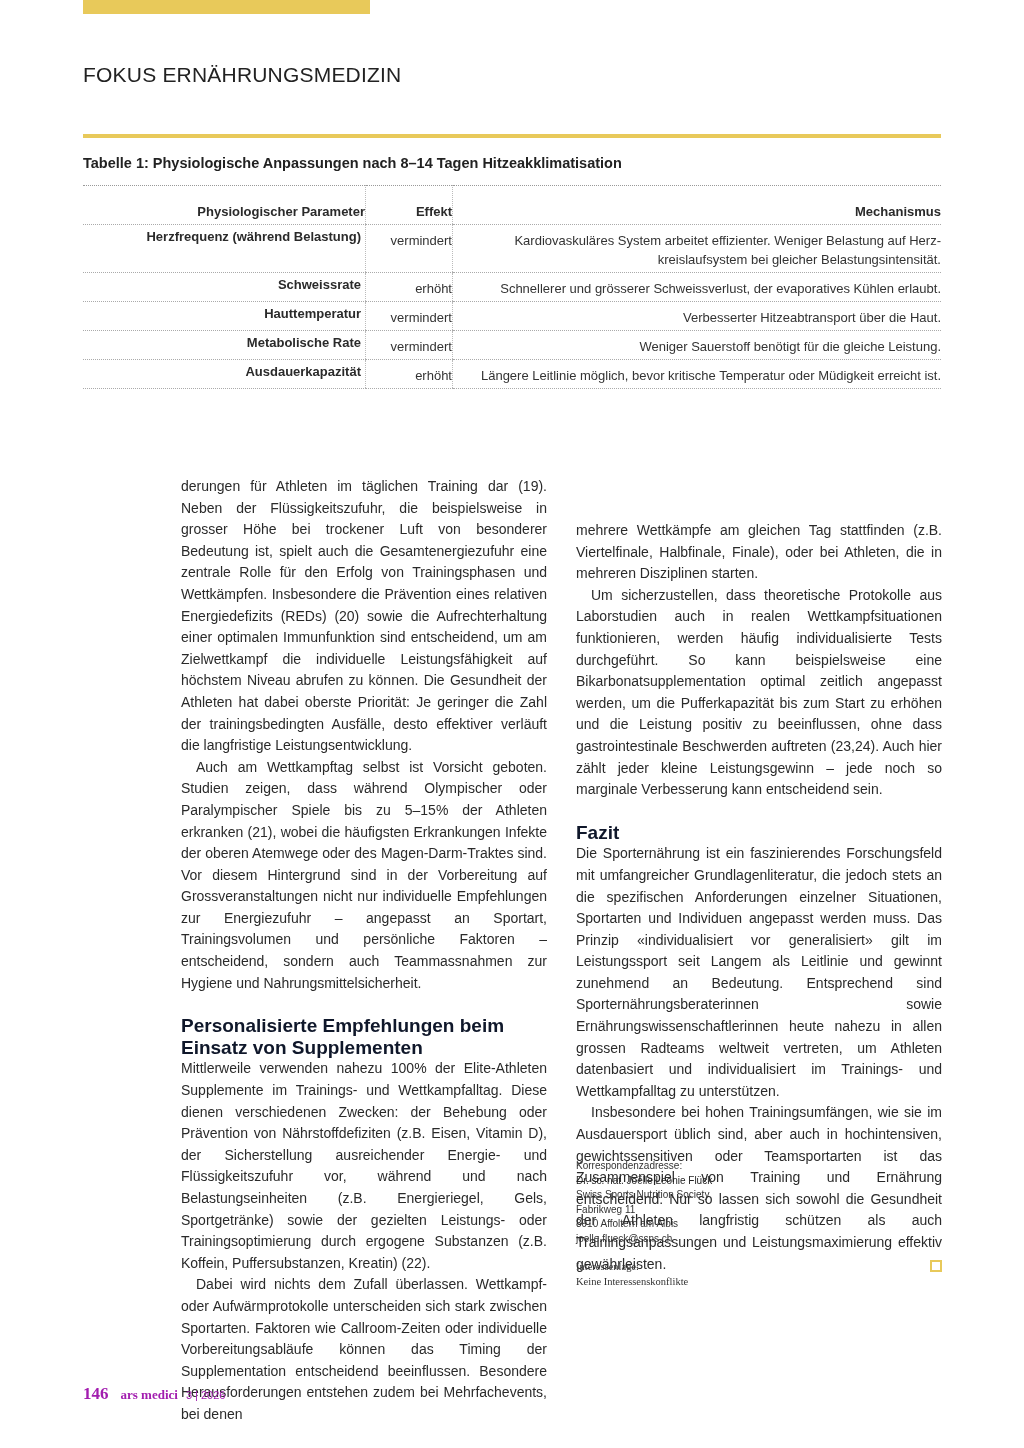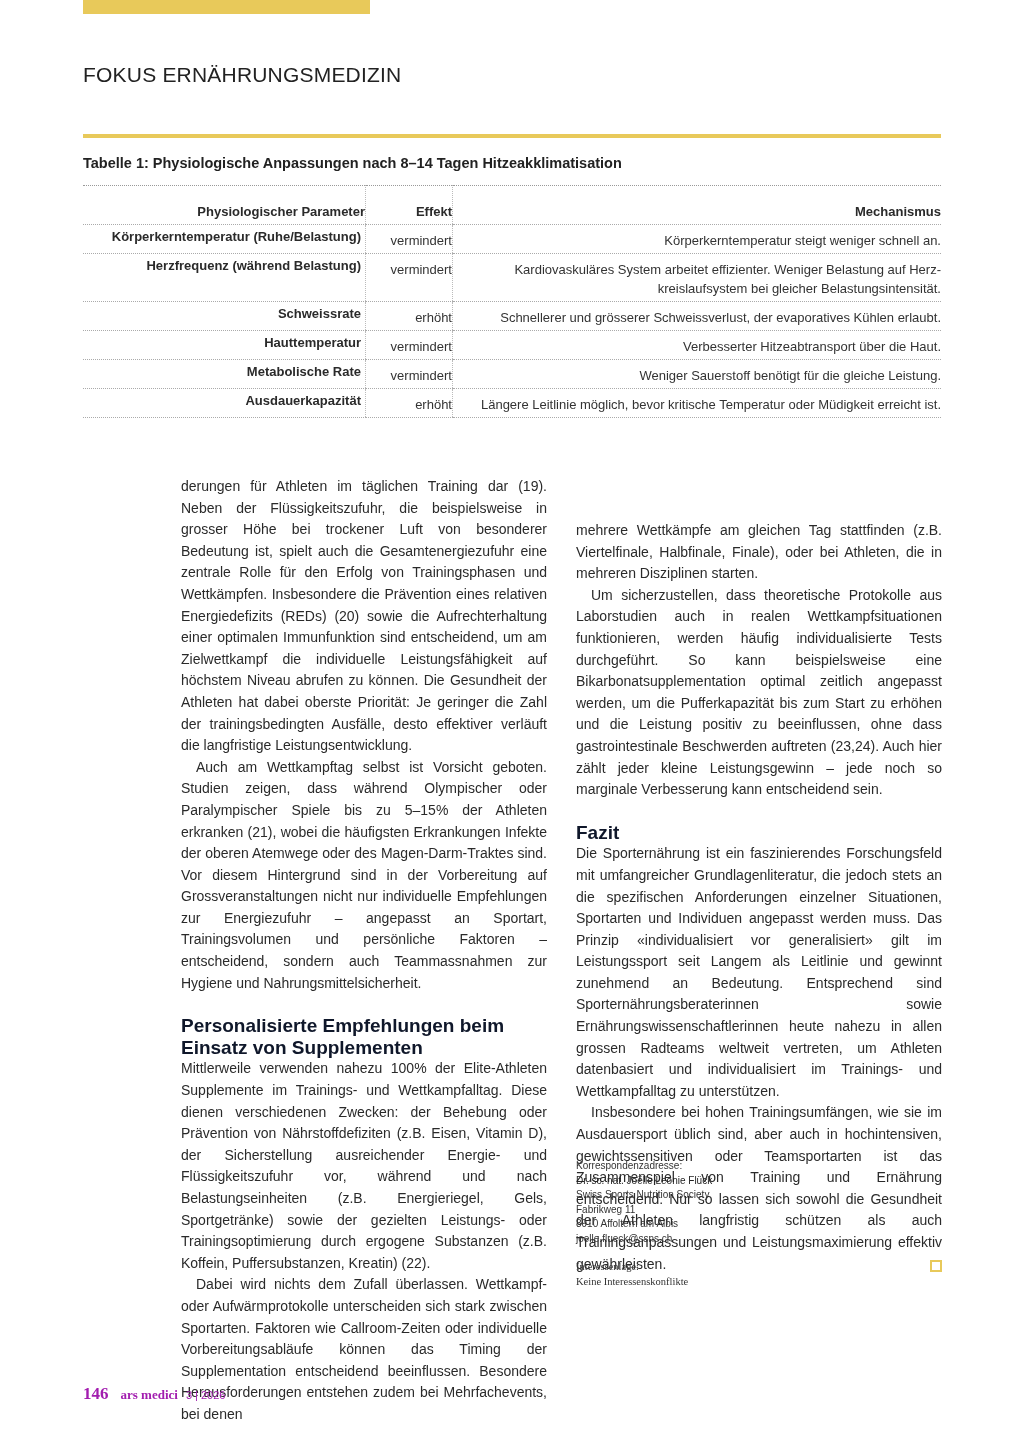--- a/index.html
+++ b/index.html
@@ -58,25 +58,20 @@
   <table class="phys">
     <thead>
       <tr>
         <th>Physiologischer Parameter</th>
         <th class="c2">Effekt</th>
         <th class="c3">Mechanismus</th>
       </tr>
     </thead>
     <tbody>
       <tr>
-        <td class="param">Körperkerntemperatur (Ruhe/Belastung)</td>
-        <td class="effect">vermindert</td>
-        <td class="mech">Körperkerntemperatur steigt weniger schnell an.</td>
-      </tr>
-      <tr>
         <td class="param">Herzfrequenz (während Belastung)</td>
         <td class="effect">vermindert</td>
         <td class="mech">Kardiovaskuläres System arbeitet effizienter. Weniger Belastung auf Herz-kreislaufsystem bei gleicher Belastungsintensität.</td>
       </tr>
       <tr>
         <td class="param">Schweissrate</td>
         <td class="effect">erhöht</td>
         <td class="mech">Schnellerer und grösserer Schweissverlust, der evaporatives Kühlen erlaubt.</td>
       </tr>
       <tr>

